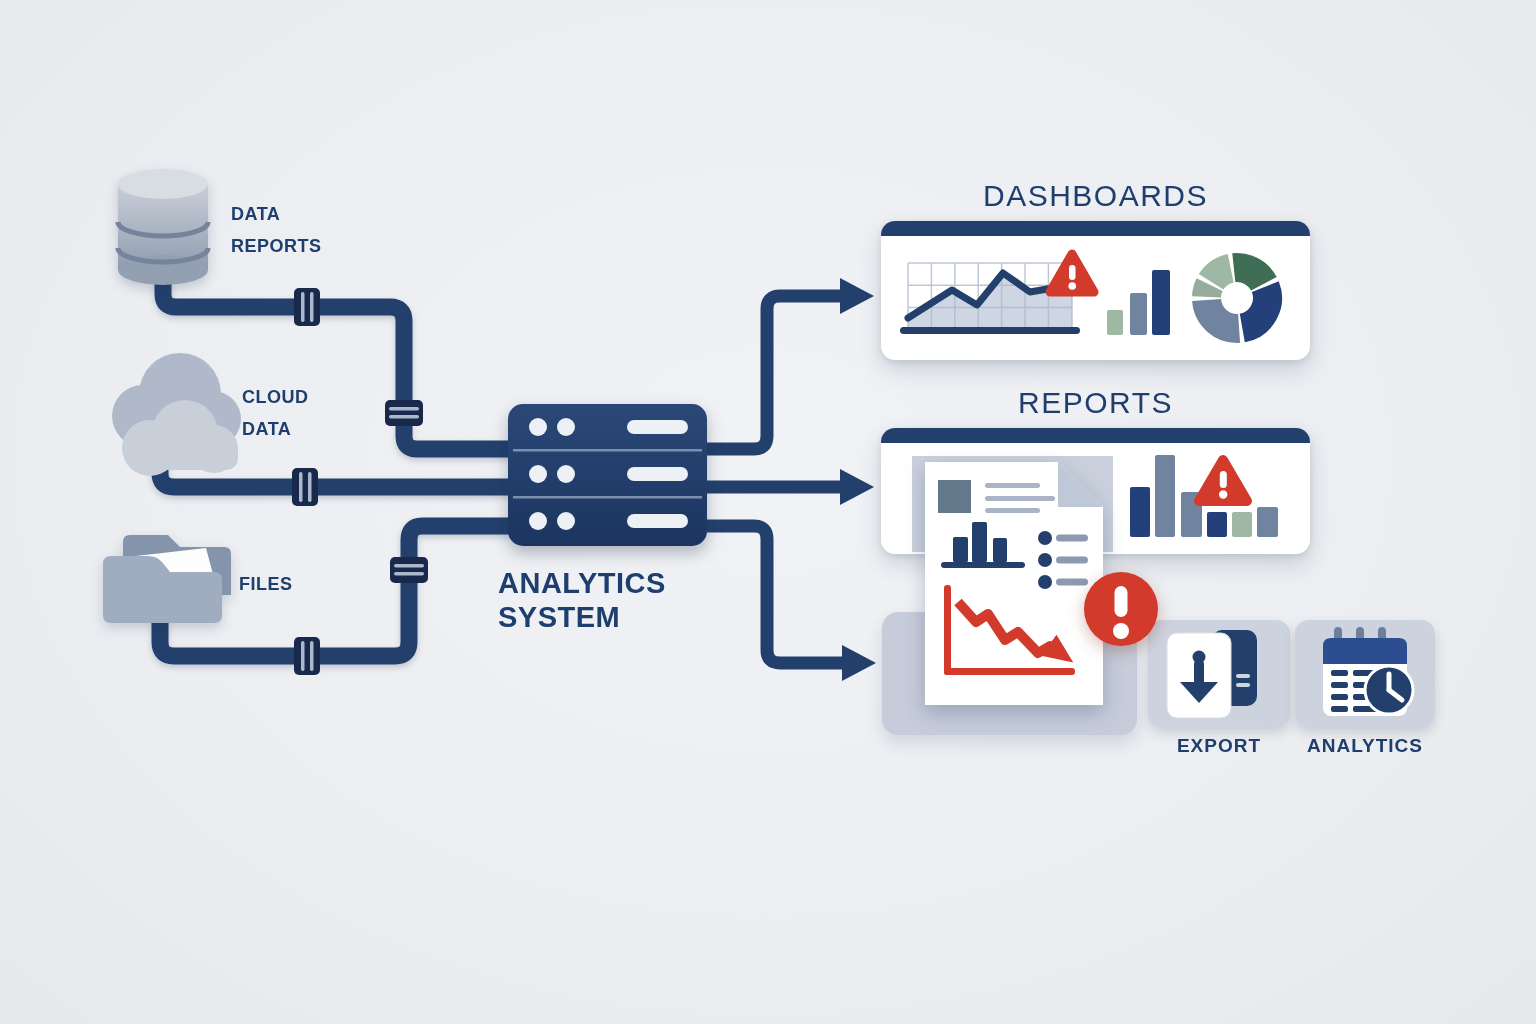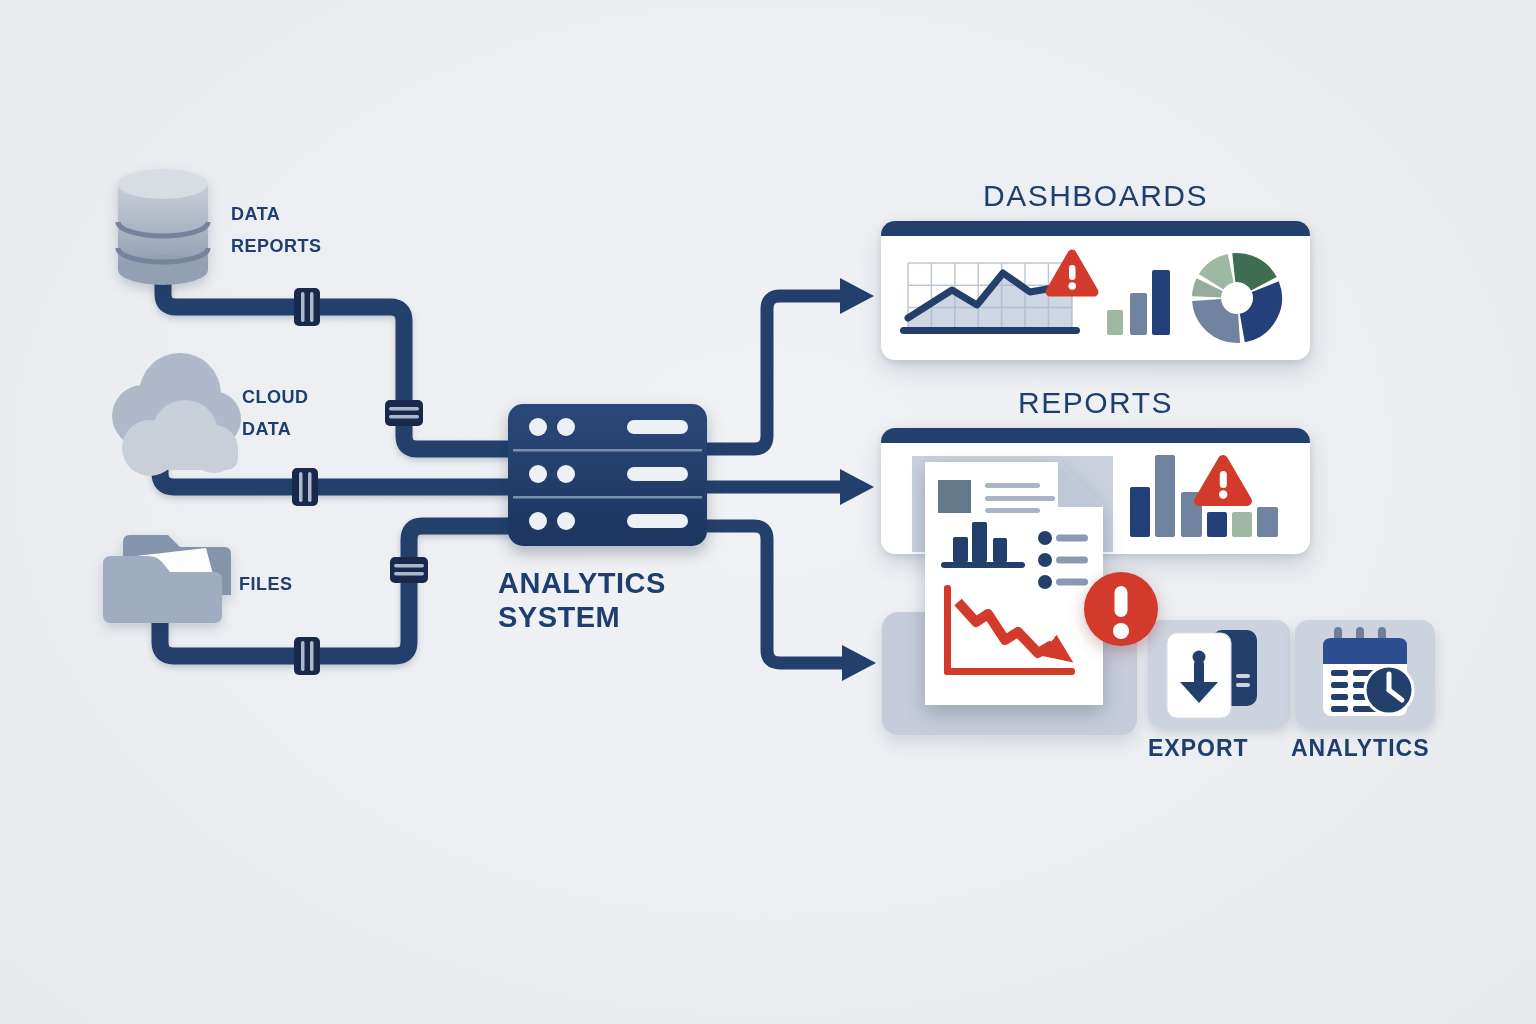--- a/index.html
+++ b/index.html
@@ -18,22 +18,22 @@
   .fbgray{fill:var(--blue-gray)} .fdnavy{fill:var(--donut-navy)}
   .pipe{stroke:var(--navy);stroke-width:17;fill:none}
   .arrowline{stroke:var(--navy);stroke-width:13;fill:none}
   .sep{fill:#8A9CBA;opacity:.85}
   
   .lbl{position:absolute;color:var(--text-navy);font-weight:bold;font-size:18px;
        letter-spacing:.5px;line-height:32px;z-index:5}
   .lbl span{display:block}
   .ptitle{position:absolute;width:429px;text-align:center;color:var(--text-navy);
        font-weight:normal;font-size:30px;letter-spacing:1.5px;z-index:5}
-  .btn-label{position:absolute;color:var(--text-navy);
-       font-weight:bold;font-size:23px;letter-spacing:1px;z-index:5}
+  .btn-label{position:absolute;text-align:center;color:var(--text-navy);
+       font-weight:bold;font-size:19px;letter-spacing:1px;z-index:5}
   
   .panel{position:absolute;background:#fff;border-radius:14px;z-index:2;
        box-shadow:0 10px 22px rgba(44,62,99,.18),0 2px 6px rgba(44,62,99,.12)}
   .panel-bar{position:absolute;left:0;top:0;width:100%;height:15px;
        background:var(--navy);border-radius:14px 14px 0 0}
   #panel-dashboards{left:881px;top:221px;width:429px;height:139px}
   #panel-reports{left:881px;top:428px;width:429px;height:126px}
   #panel-trend{position:absolute;left:882px;top:612px;width:255px;height:123px;
        background:var(--panel-gray);border-radius:16px;z-index:2;
        box-shadow:0 8px 16px rgba(44,62,99,.15)}

